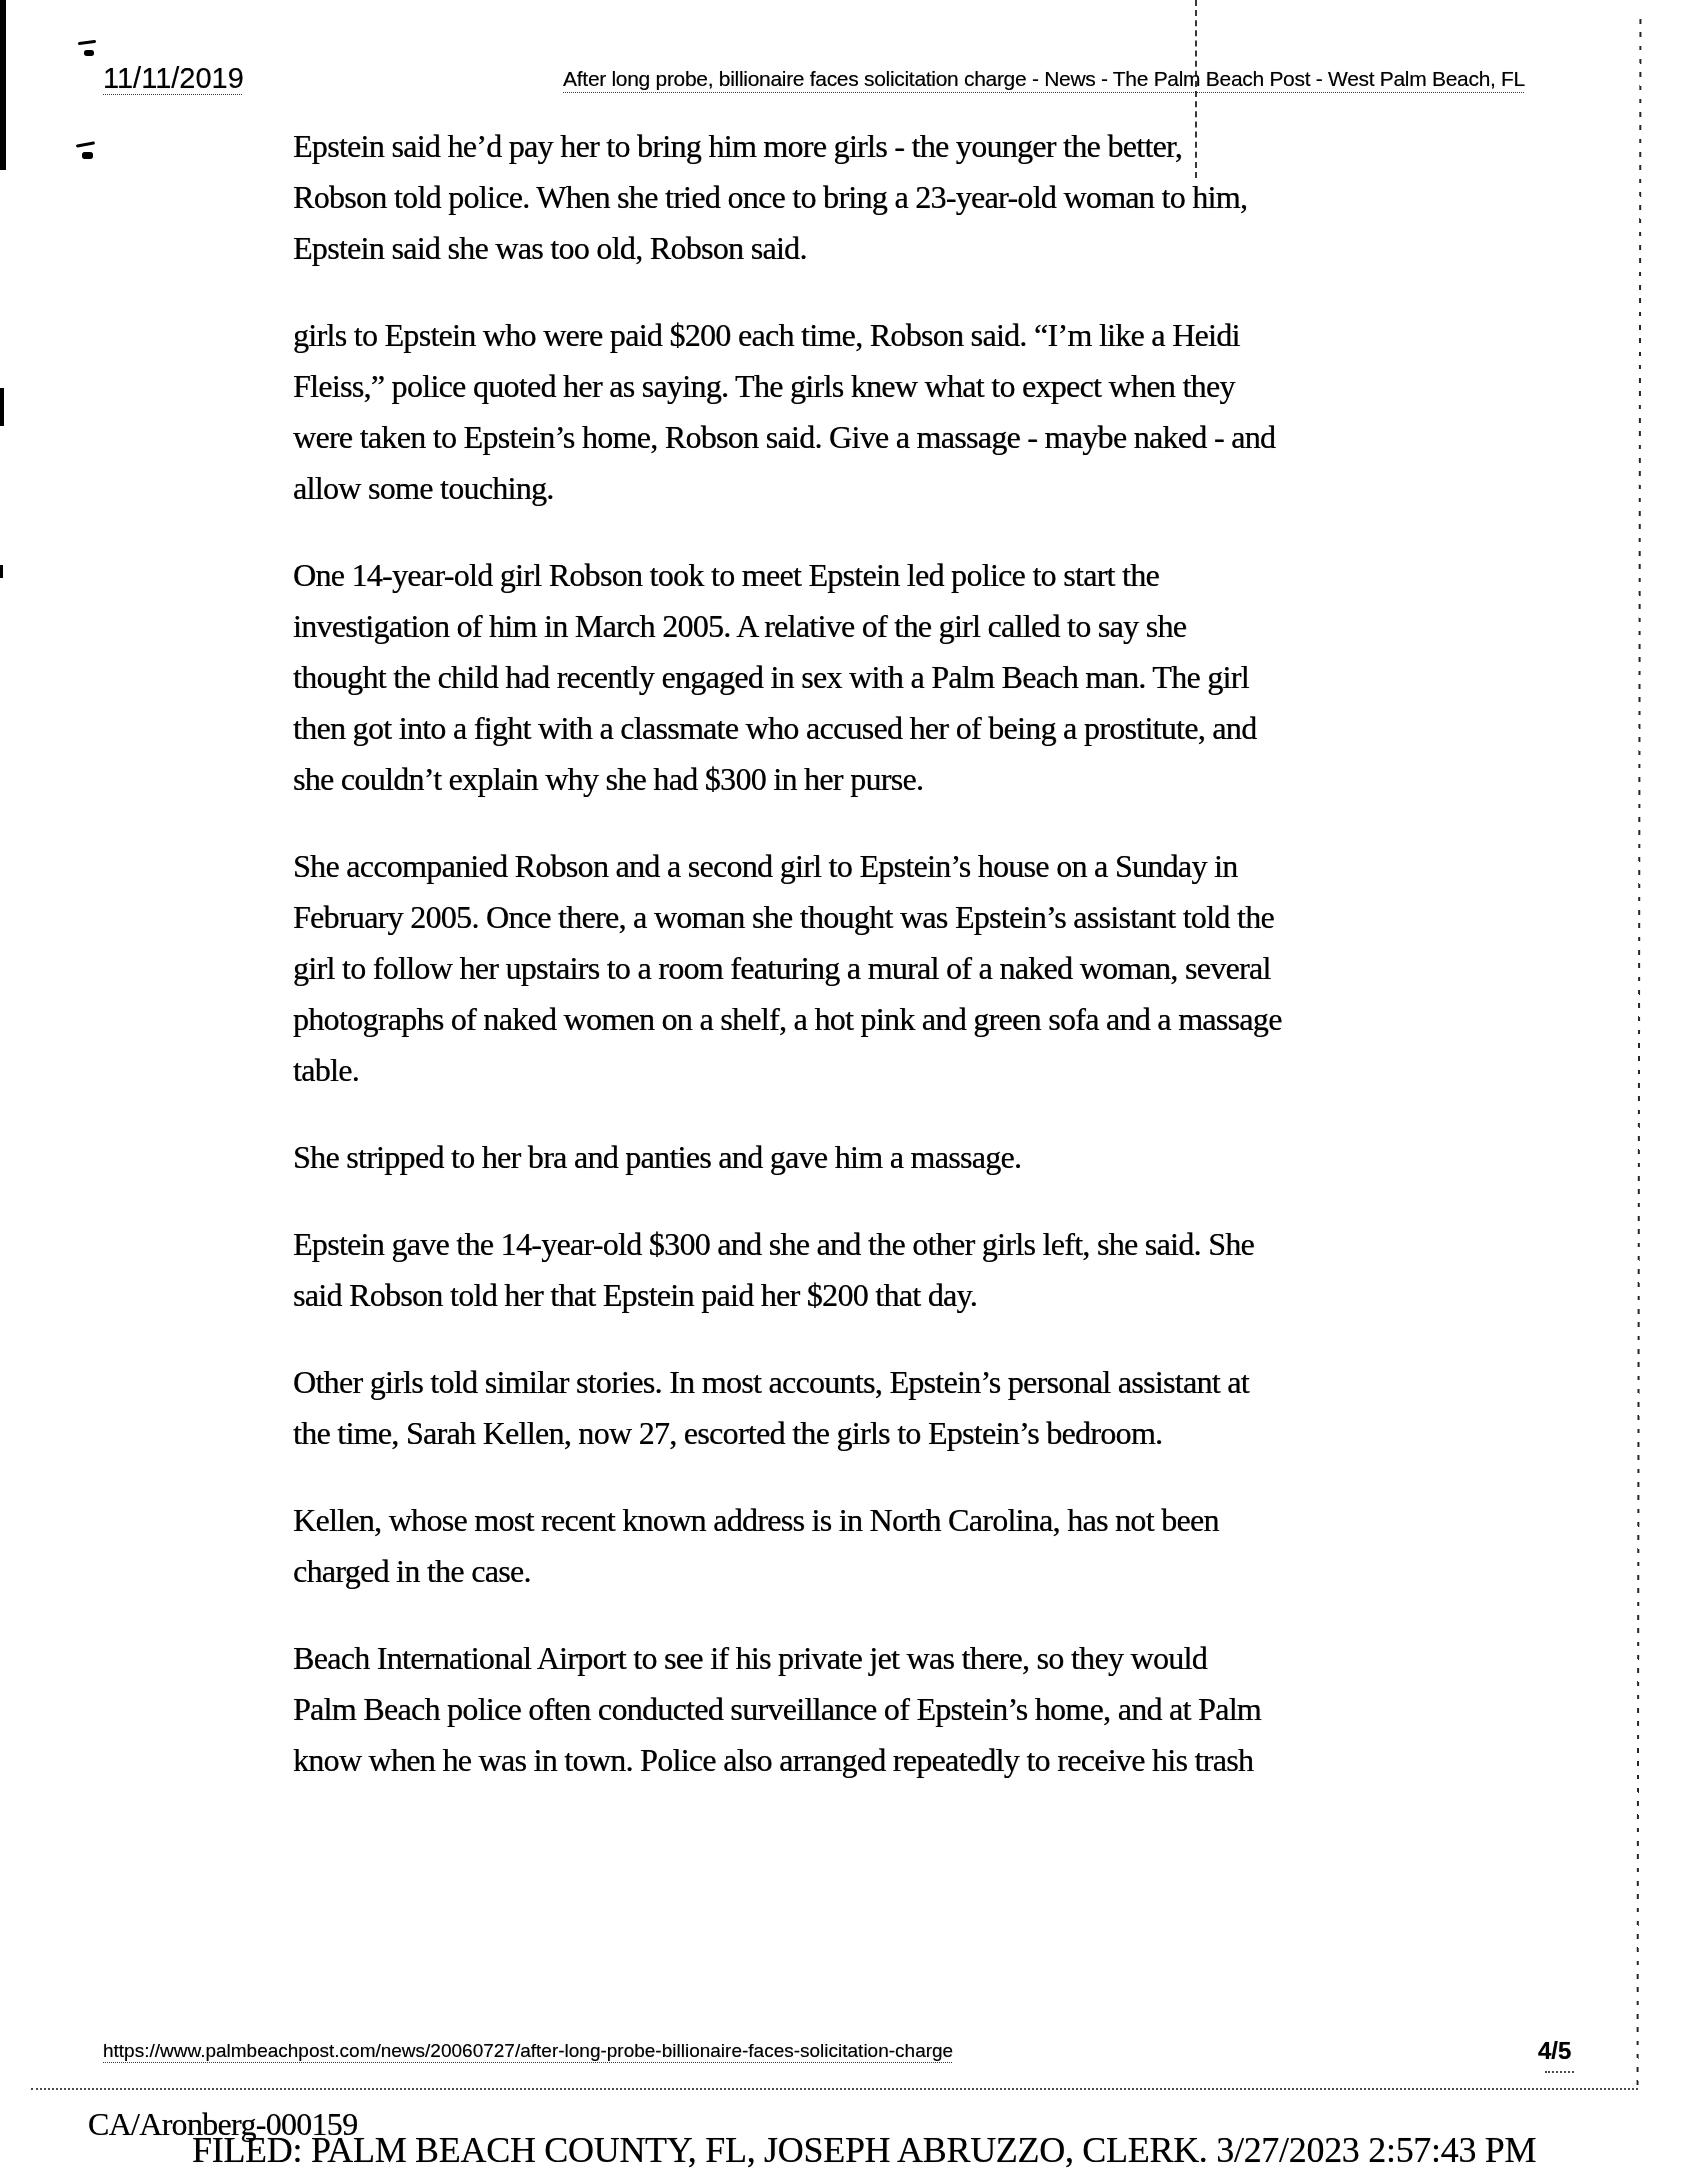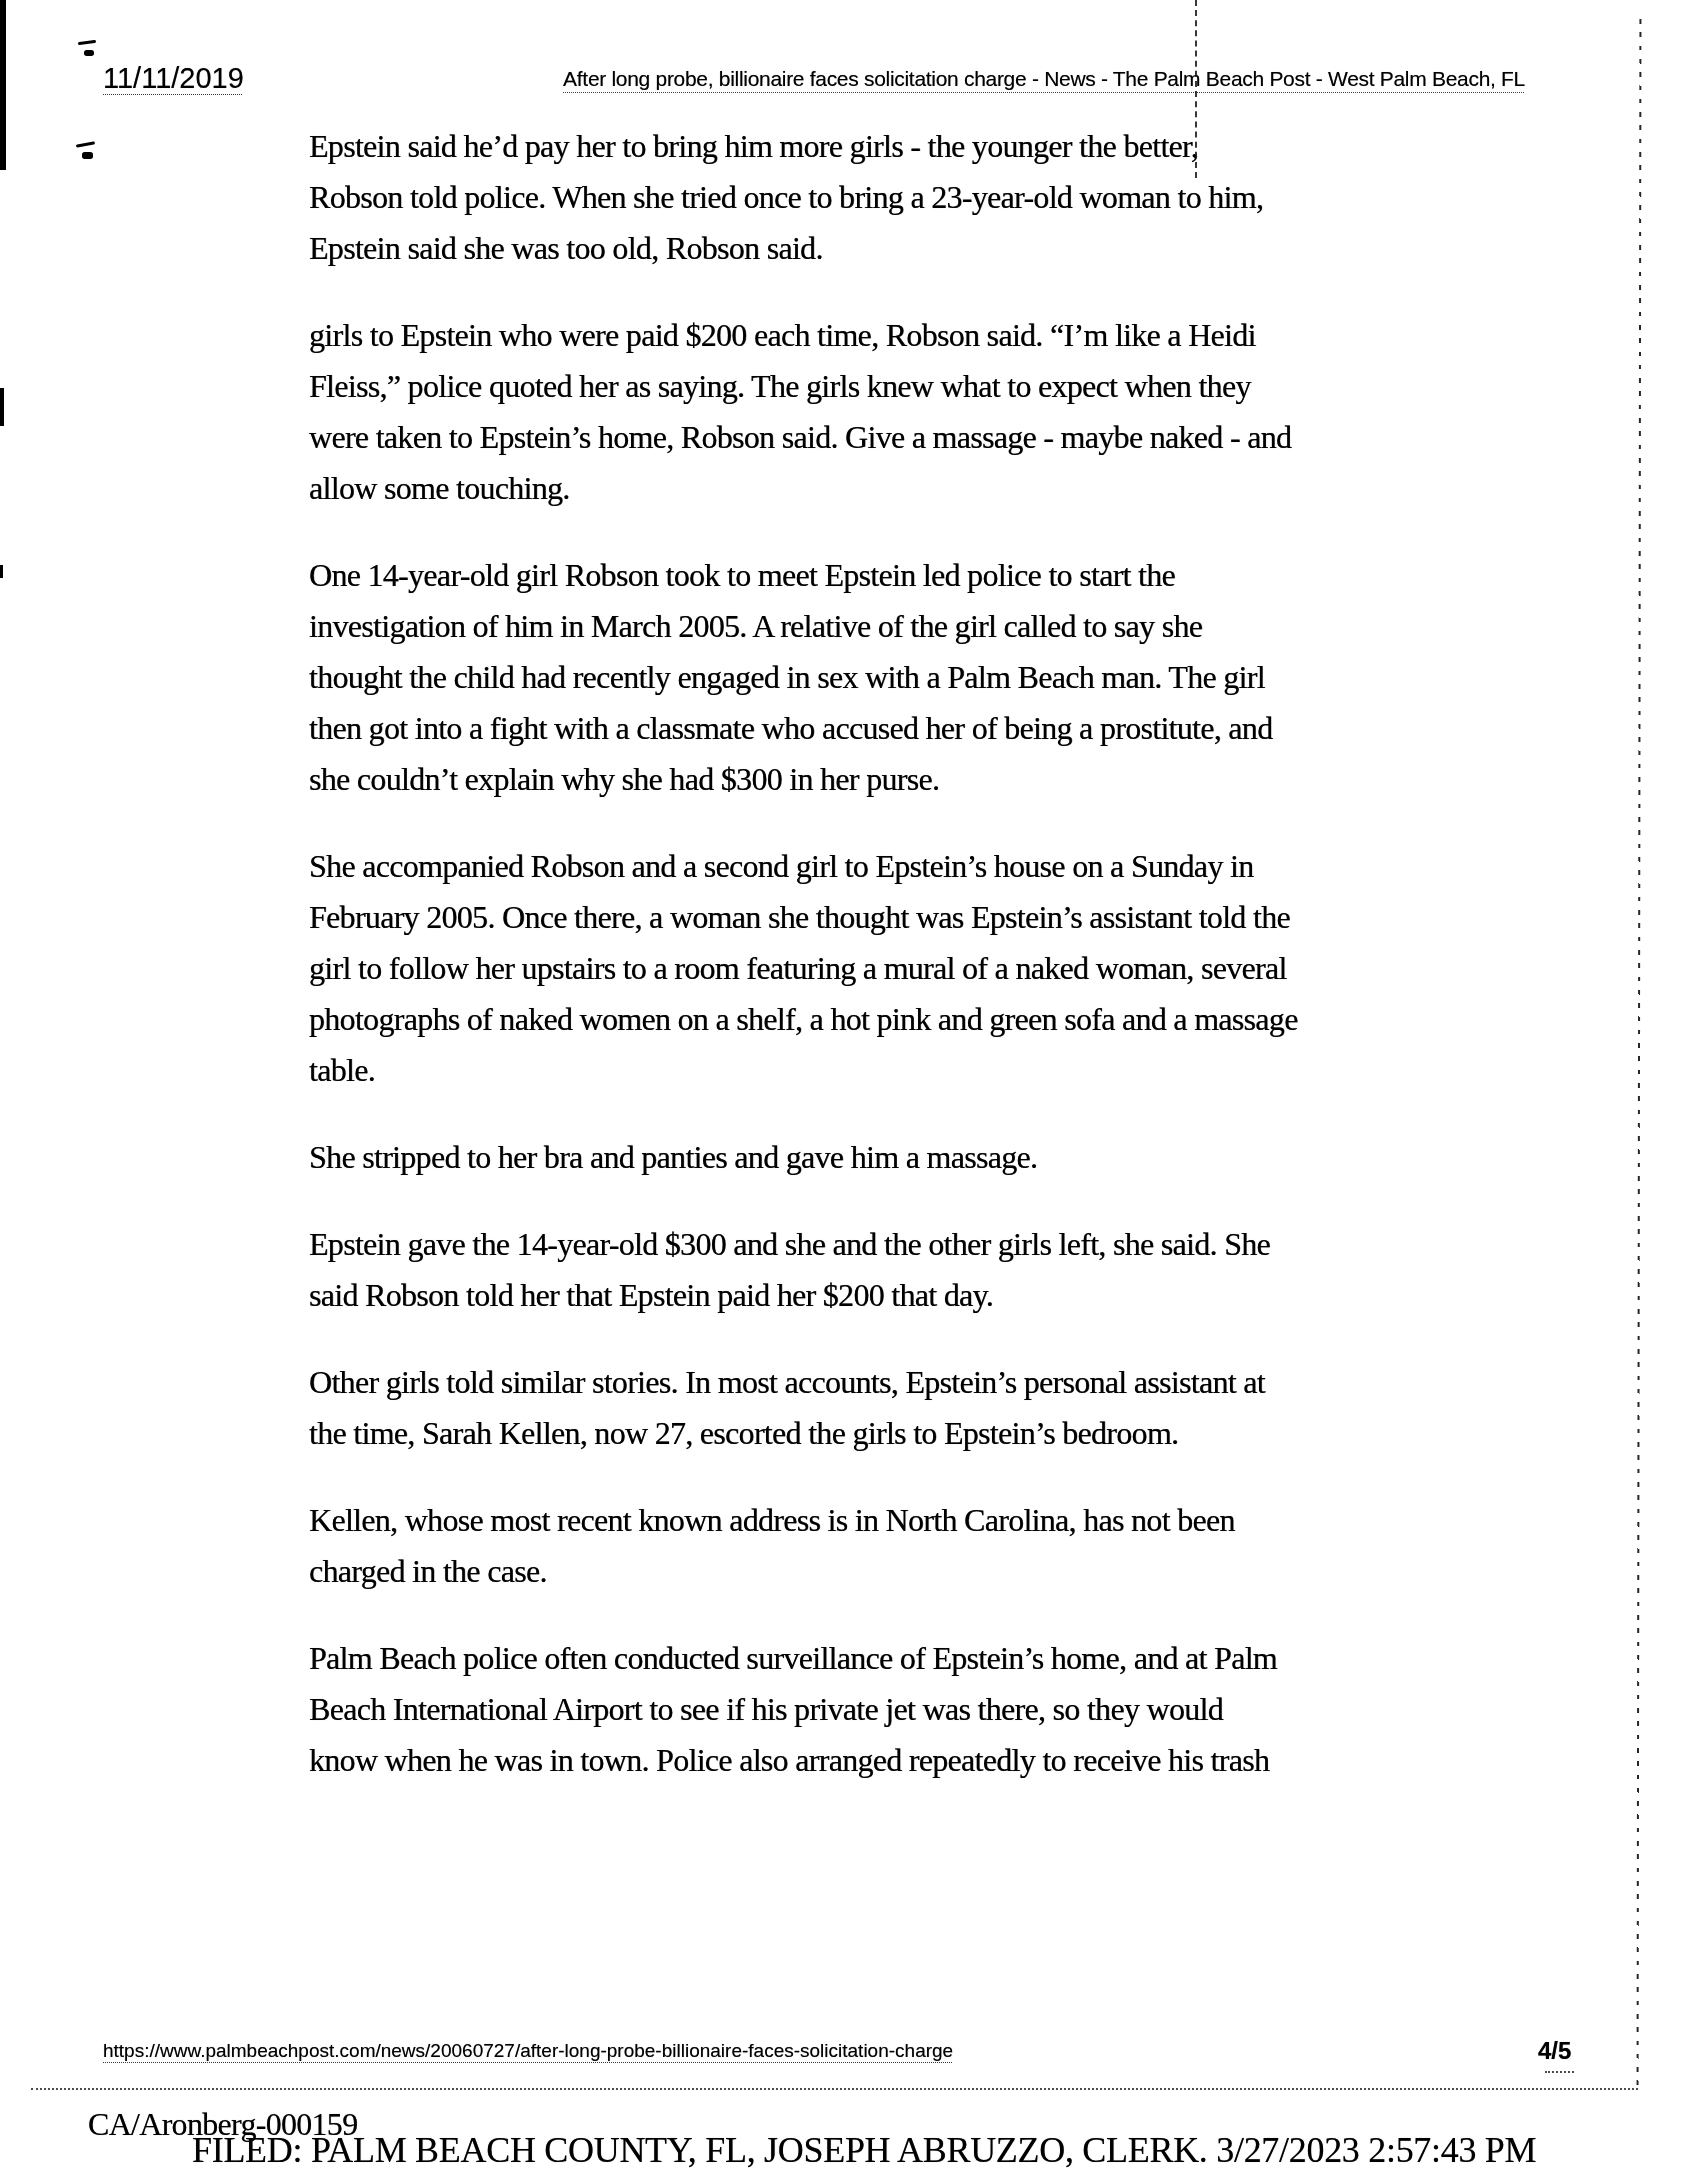--- a/index.html
+++ b/index.html
@@ -50,21 +50,21 @@
   .ftr-page-underscratch {
     left:1545px; top:2071px; width:29px; height:0;
     border-top:2.7px dotted rgba(0,0,0,.7);
   }
 
   
   .article {
     left:293px; top:121px; width:1168px;
     font-size:32px; line-height:51px; letter-spacing:-0.7px;
   }
-  .para { margin:0 0 36px 16px; }
+  .para { margin:0 0 36px 0; }
   .line {
     white-space:nowrap; height:51px;
     text-shadow:0.4px 0.4px 0 rgba(0,0,0,.45), 0 0 0.7px rgba(0,0,0,.35);
   }
 
   
   .stamp-id {
     left:88px; top:2108px;
     font-family:Liberation Serif, serif;
     font-size:32px; line-height:33px; letter-spacing:-0.7px;
@@ -142,22 +142,22 @@
   </div>
   <div class="para">
     <div class="line">Other girls told similar stories. In most accounts, Epstein’s personal assistant at</div>
     <div class="line">the time, Sarah Kellen, now 27, escorted the girls to Epstein’s bedroom.</div>
   </div>
   <div class="para">
     <div class="line">Kellen, whose most recent known address is in North Carolina, has not been</div>
     <div class="line">charged in the case.</div>
   </div>
   <div class="para">
+    <div class="line">Beach International Airport to see if his private jet was there, so they would</div>
     <div class="line">Palm Beach police often conducted surveillance of Epstein’s home, and at Palm</div>
-    <div class="line">Beach International Airport to see if his private jet was there, so they would</div>
     <div class="line">know when he was in town. Police also arranged repeatedly to receive his trash</div>
   </div>
 </div>
 
 <div class="abs ftr-url">https://www.palmbeachpost.com/news/20060727/after-long-probe-billionaire-faces-solicitation-charge</div>
 <div class="abs ftr-page">4/5</div>
 <div class="abs ftr-page-underscratch"></div>
 
 <div class="abs sep-dotted"></div>
 

